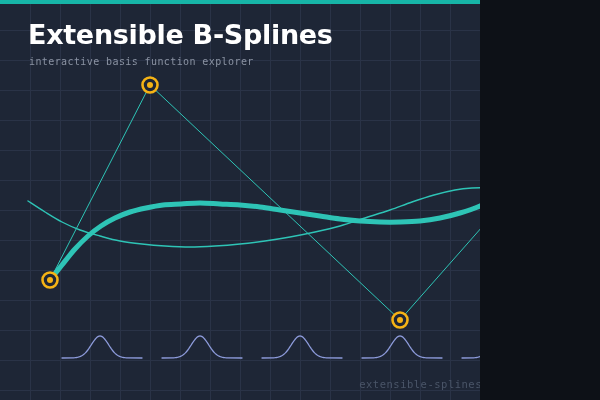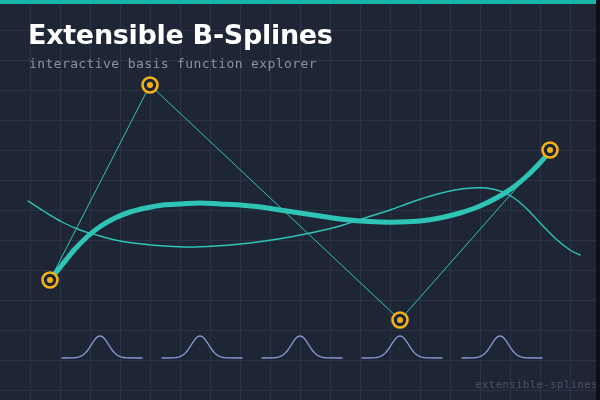--- a/index.html
+++ b/index.html
@@ -2,21 +2,21 @@
 <html><head>
 <meta charset="utf-8">
 <style>
   html, body {
     margin: 0;
     padding: 0;
     background: #0d1117;
   }
   #stage {
     position: relative;
-    width: 596px;
+    width: 480px;
     height: 400px;
     overflow: hidden;
     background: #1e2636;
     font-family: "Liberation Sans", sans-serif;
   }
   #grid-layer, #plot-layer {
     position: absolute;
     left: 0;
     top: 0;
     width: 600px;
@@ -42,21 +42,21 @@
     font-family: "DejaVu Sans", sans-serif;
     font-size: 27px;
     font-weight: bold;
     color: #ffffff;
     letter-spacing: -0.3px;
     line-height: 1.1;
   }
   #page-subtitle {
     margin: 7px 0 0 1px;
     font-family: "DejaVu Sans Mono", monospace;
-    font-size: 13px;
+    font-size: 10px;
     color: #8b93a3;
     letter-spacing: 0.4px;
     line-height: 1;
   }
   #watermark {
     position: absolute;
     right: -2px;
     bottom: 10px;
     font-family: "DejaVu Sans Mono", monospace;
     font-size: 10.5px;

